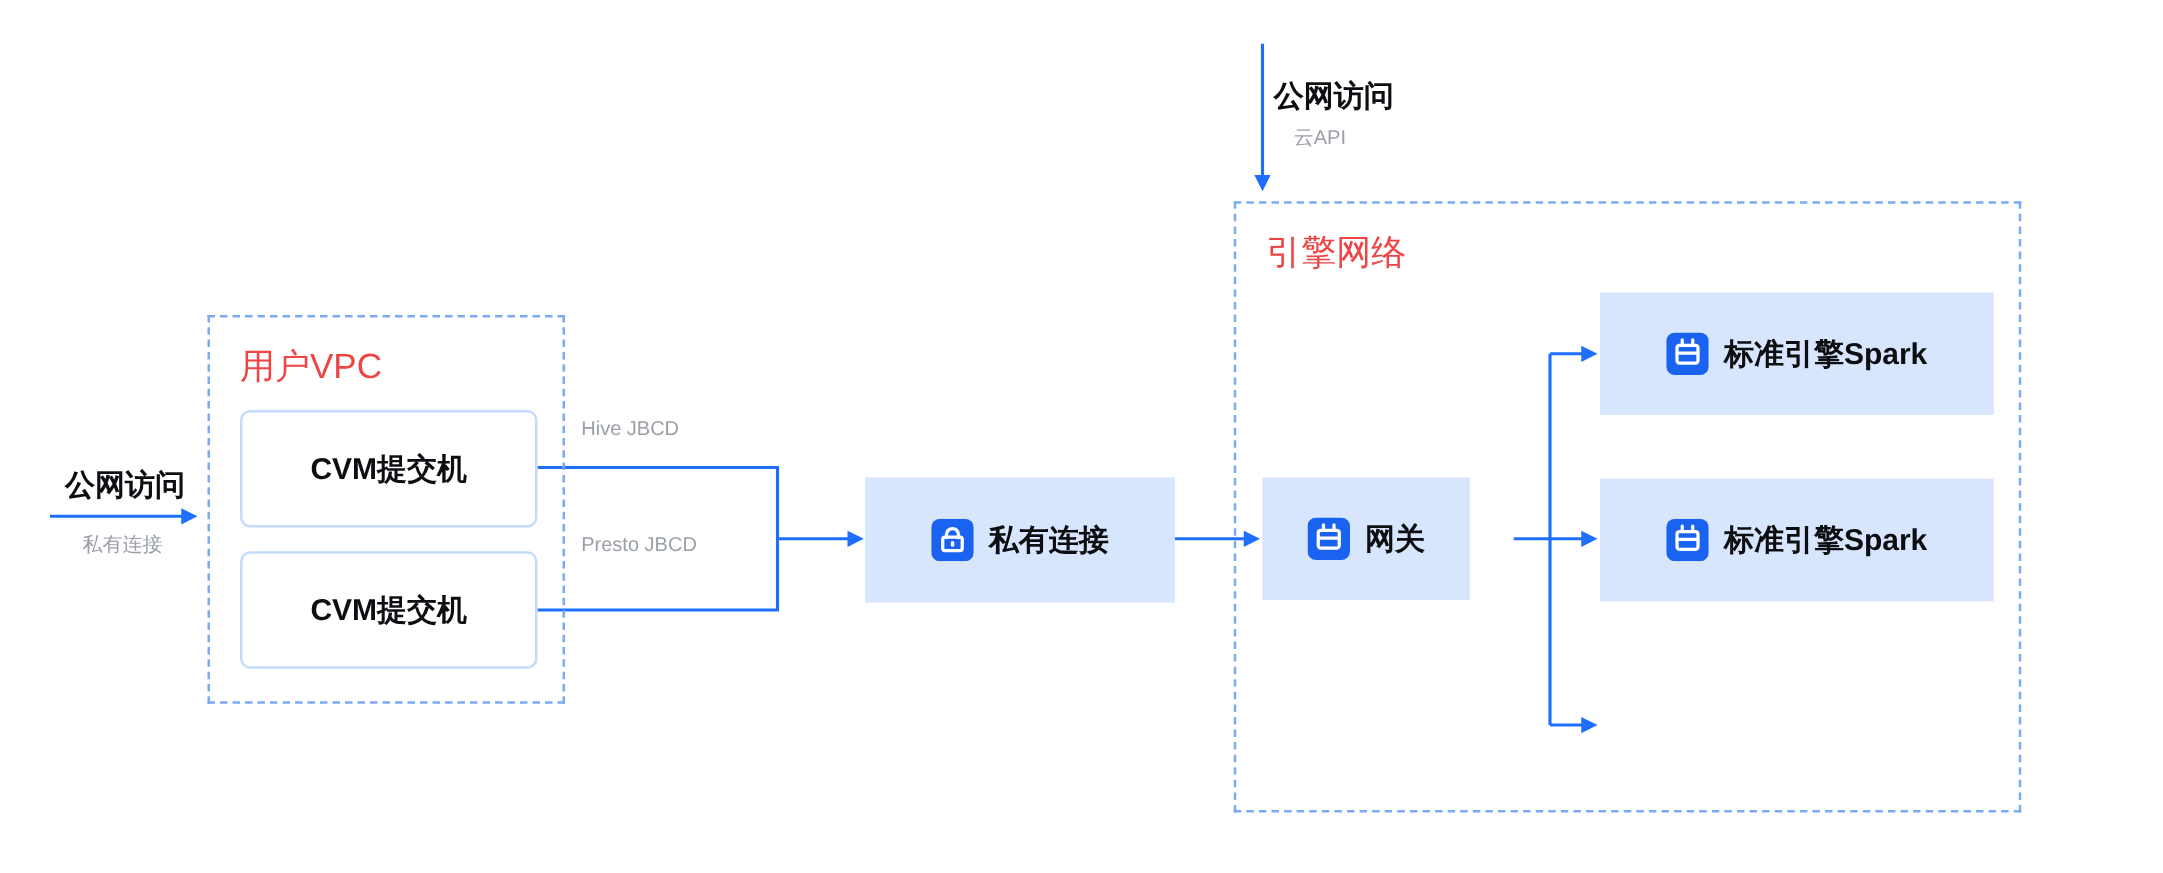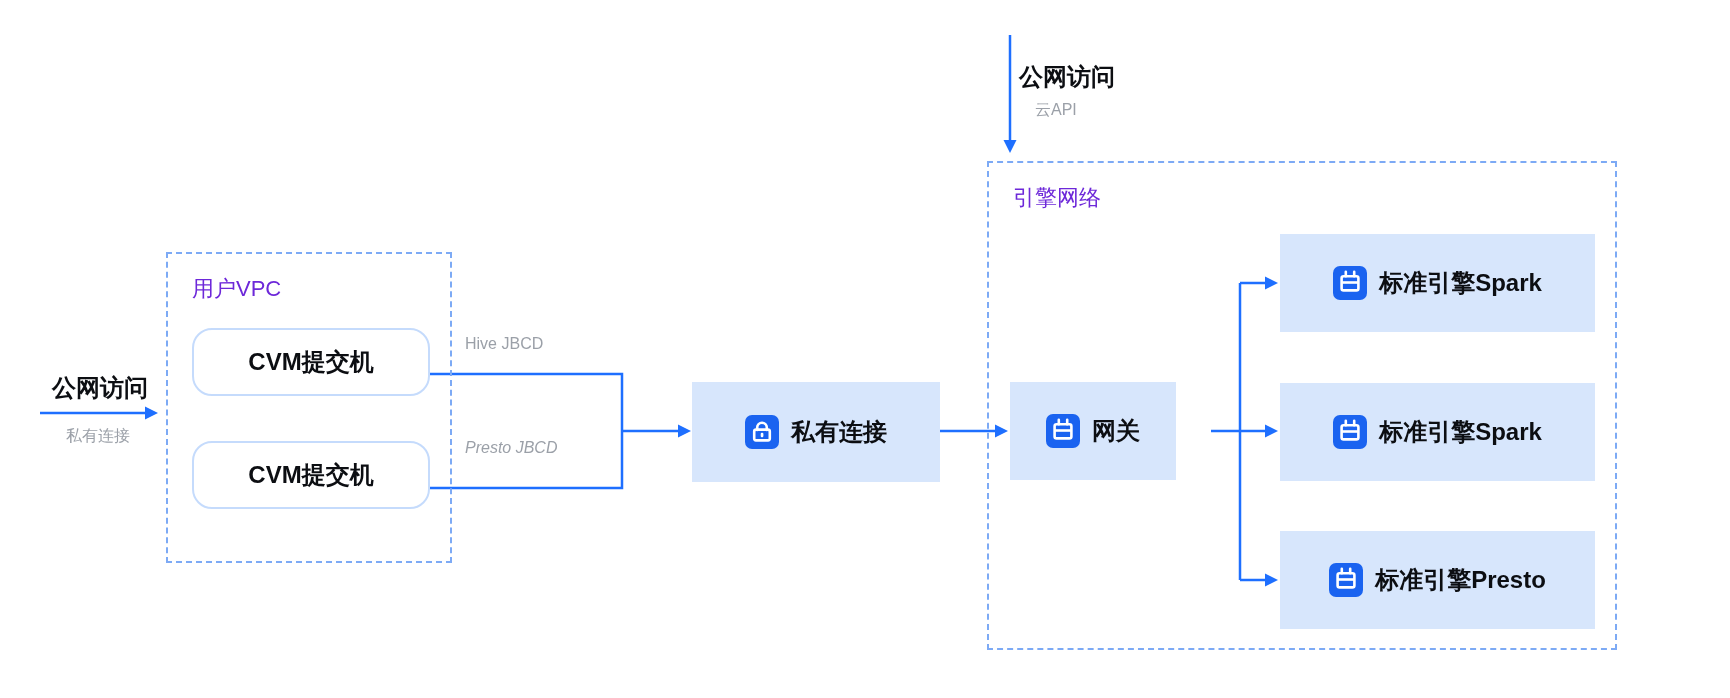--- a/index.html
+++ b/index.html
@@ -26,32 +26,32 @@
     position: absolute;
     border: 2px dashed #7daaf5;
     box-sizing: border-box;
     background: transparent;
   }
   .vpc-group   { left: 166px; top: 252px; width: 286px; height: 311px; }
   .engine-group{ left: 987px; top: 161px; width: 630px; height: 489px; }
   .group-label {
     position: absolute;
     left: 24px; top: 20px;
-    font-size: 22px;
-    color: #6d28d9;
+    font-size: 28px;
+    color: #ef4444;
     white-space: nowrap;
   }
   
   .cvm-node {
     position: absolute;
-    width: 238px; height: 68px;
+    width: 238px; height: 94px;
     box-sizing: border-box;
     background: #ffffff;
     border: 2px solid #c5dbfc;
-    border-radius: 20px;
+    border-radius: 8px;
     display: flex;
     align-items: center;
     justify-content: center;
     font-size: 24px;
     font-weight: 700;
     color: #0c0e12;
     white-space: nowrap;
   }
   .cvm-1 { left: 192px; top: 328px; }
   .cvm-2 { left: 192px; top: 441px; }
@@ -92,21 +92,21 @@
   .entry-left-sub   { left: 66px;   top: 426px; }
   .entry-top-title  { left: 1019px; top: 61px;  }
   .entry-top-sub    { left: 1035px; top: 100px; }
   .edge-label {
     position: absolute;
     font-size: 16px;
     color: #9ba0a8;
     white-space: nowrap;
   }
   .edge-hive   { left: 465px; top: 335px; }
-  .edge-presto { left: 465px; top: 439px; font-style: italic; }
+  .edge-presto { left: 465px; top: 428px; }
 </style>
 </head>
 <body>
 
 <div class="canvas">
 
   <svg class="connectors" viewBox="0 0 1730 698" xmlns="http://www.w3.org/2000/svg">
     <g stroke="#1e6fff" stroke-width="2.5" fill="none">
 
       <path d="M40,413 H146"></path>
@@ -187,23 +187,14 @@
   <div class="fill-node engine-2">
     <svg class="node-icon" viewBox="0 0 34 34">
       <rect width="34" height="34" rx="7" fill="#1a63f0"></rect>
       <path d="M12.8 10.2 V5.8 M21.2 10.2 V5.8" fill="none" stroke="#ffffff" stroke-width="2.6" stroke-linecap="round"></path>
       <rect x="8.6" y="10.2" width="16.8" height="14.2" rx="2" fill="none" stroke="#ffffff" stroke-width="2.6"></rect>
       <path d="M8.6 16.5 H25.4" stroke="#ffffff" stroke-width="2.6"></path>
     </svg>
     <span>标准引擎Spark</span>
   </div>
 
-  <div class="fill-node engine-3">
-    <svg class="node-icon" viewBox="0 0 34 34">
-      <rect width="34" height="34" rx="7" fill="#1a63f0"></rect>
-      <path d="M12.8 10.2 V5.8 M21.2 10.2 V5.8" fill="none" stroke="#ffffff" stroke-width="2.6" stroke-linecap="round"></path>
-      <rect x="8.6" y="10.2" width="16.8" height="14.2" rx="2" fill="none" stroke="#ffffff" stroke-width="2.6"></rect>
-      <path d="M8.6 16.5 H25.4" stroke="#ffffff" stroke-width="2.6"></path>
-    </svg>
-    <span>标准引擎Presto</span>
-  </div>
 
 </div>
 
 </body></html>

